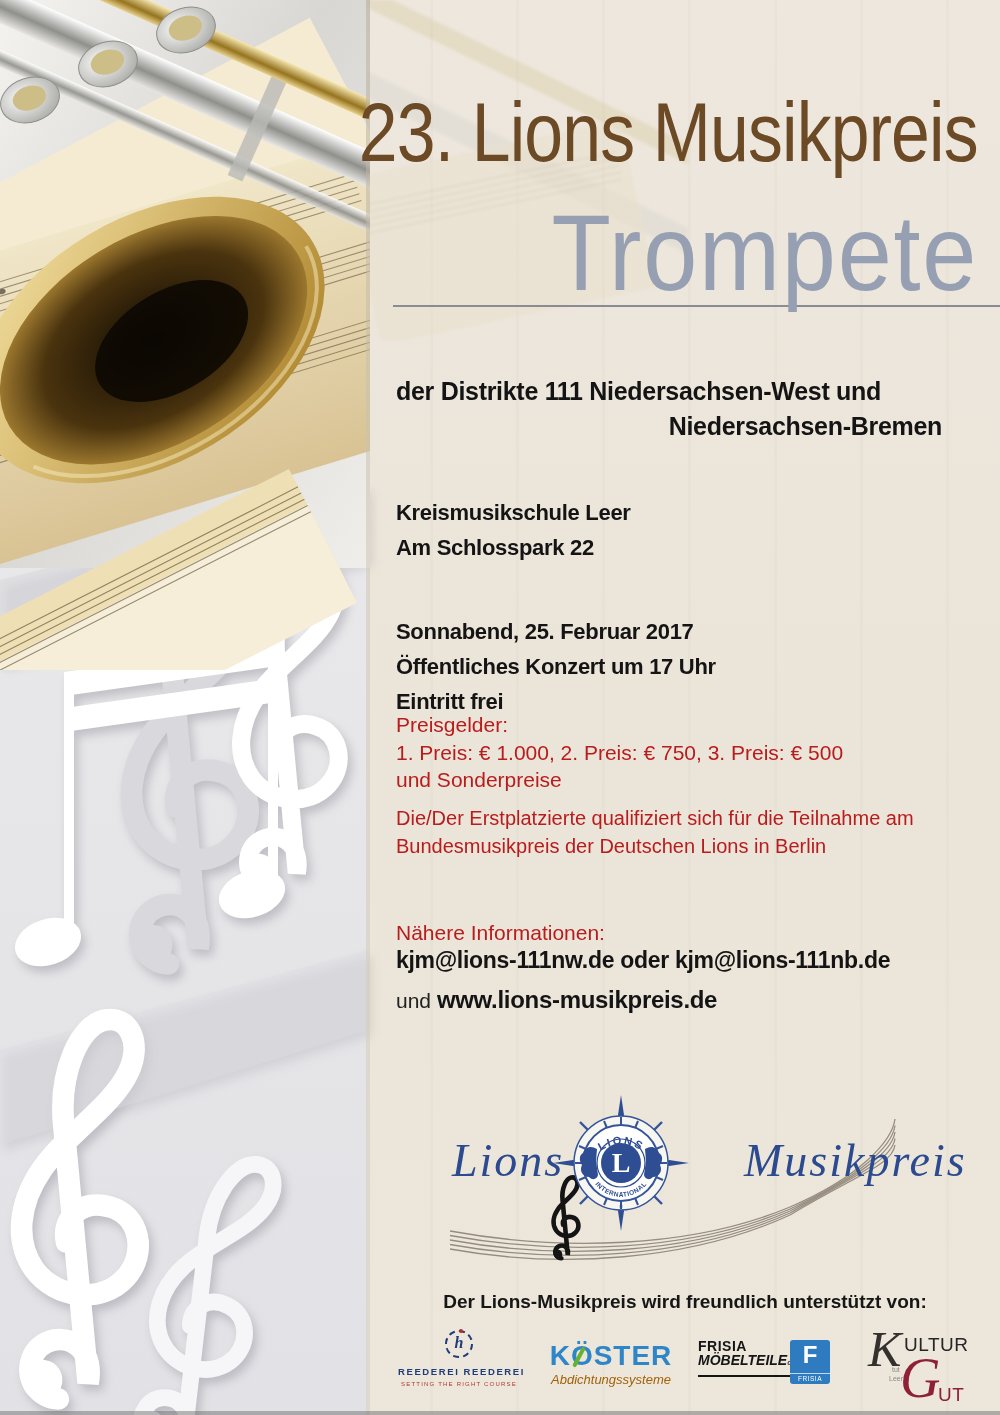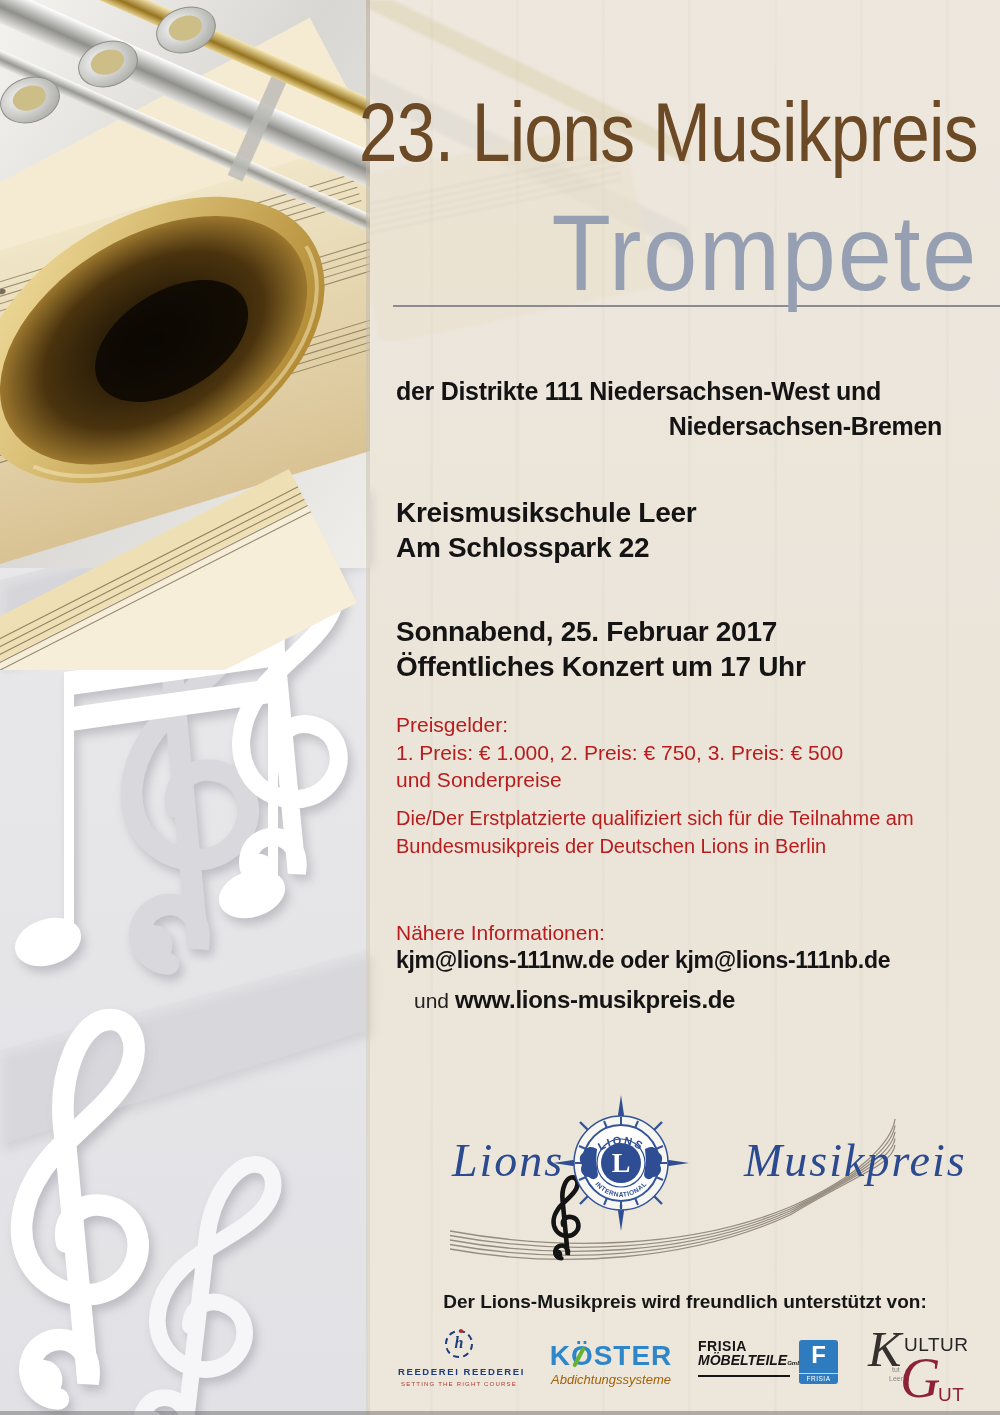--- a/index.html
+++ b/index.html
@@ -20,28 +20,28 @@
   .content{position:absolute;left:392px;right:22px;top:0;height:100%;}
   .abs{position:absolute;}
   .title{top:84px;right:0;font-size:84px;font-weight:400;color:#6d4a26;letter-spacing:-1px;
          transform:scaleX(.83);transform-origin:100% 50%;white-space:nowrap;}
   .trompete{top:190px;right:0;font-size:108px;font-weight:400;color:#96a0b2;letter-spacing:2px;
          transform:scaleX(.9);transform-origin:100% 50%;white-space:nowrap;}
   .rule{position:absolute;left:393px;right:0;top:305px;height:2px;background:#8b8b94;}
   .district{top:374px;left:4px;right:36px;font-weight:bold;font-size:25px;line-height:35px;
          letter-spacing:-.3px;color:#141414;}
   .district .l2{text-align:right;}
-  .block-bold{left:4px;right:0;font-weight:bold;font-size:28px;line-height:35px;color:#141414;
+  .block-bold{left:4px;right:0;font-weight:bold;font-size:22px;line-height:35px;color:#141414;
          letter-spacing:-.3px;}
   .venue{top:495px;} .event{top:614px;}
   .block-reg{left:4px;right:0;font-size:21px;line-height:27.5px;color:#b91c1c;}
   .prizes{top:711px;} .qual{top:805px;font-size:20px;}
   .info-h{top:919px;} 
   .emails{top:947px;left:4px;right:0;font-weight:bold;font-size:23px;color:#141414;letter-spacing:-.3px;}
-  .webline{top:986px;left:4px;right:0;font-size:21px;color:#222;margin-left:18px;}
+  .webline{top:986px;left:4px;right:0;font-size:21px;color:#222;}
   .webline .site{font-weight:bold;font-size:24px;color:#141414;letter-spacing:-.3px;}
   .supporters{top:1291px;left:0;right:0;text-align:center;font-weight:bold;font-size:19px;color:#161616;}
   .serifword{position:absolute;font-family:"Liberation Serif",serif;font-style:italic;
          font-size:46px;color:#2b4a8f;letter-spacing:2px;}
   .lions-word{left:452px;top:1134px;}
   .musik-word{left:744px;top:1134px;}
   .emblem{position:absolute;left:546px;top:1088px;}
   .swoosh{position:absolute;left:430px;top:1085px;}
   .logo-clef{position:absolute;left:534px;top:1170px;}
   .sponsor{position:absolute;text-align:center;}
@@ -51,21 +51,21 @@
   .h-circle .mono{position:absolute;left:0;right:0;top:2px;font-family:"Liberation Serif",serif;
          font-style:italic;font-weight:bold;font-size:16px;}
   .h-tick{position:absolute;left:12px;top:-3px;width:4px;height:4px;background:#b03030;border-radius:2px;}
   .h-name{margin-top:8px;font-size:9.5px;font-weight:bold;letter-spacing:1.6px;white-space:nowrap;}
   .h-tag{margin-top:4px;font-size:6px;letter-spacing:1.2px;color:#b23a2e;white-space:nowrap;}
   .koester{left:545px;top:1340px;width:132px;}
   .k-name{position:relative;display:inline-block;font-size:28px;font-weight:bold;color:#2e86c8;letter-spacing:1px;}
   .k-slash{position:absolute;left:27px;top:6px;width:3.5px;height:22px;background:#67b22e;
          transform:rotate(28deg);border-radius:2px;}
   .k-tag{font-size:13px;font-style:italic;color:#a16207;margin-top:0;}
-  .frisia{left:698px;top:1340px;width:140px;display:flex;gap:9px;align-items:flex-start;text-align:left;}
+  .frisia{left:698px;top:1340px;width:140px;display:flex;align-items:flex-start;text-align:left;}
   .f-text{width:92px;border-bottom:2.5px solid #151515;padding-bottom:5px;color:#151515;}
   .f-l1{font-size:14px;font-weight:bold;letter-spacing:.5px;line-height:13px;}
   .f-l2{font-size:14px;font-weight:bold;font-style:italic;line-height:14px;white-space:nowrap;}
   .f-gmbh{font-size:6px;font-weight:bold;}
   .f-badge{width:40px;height:44px;background:#2e7bbf;border-radius:3px;position:relative;}
   .f-badge .fb-f{position:absolute;left:0;right:0;top:1px;text-align:center;color:#fff;
          font-size:24px;font-weight:bold;font-family:"Liberation Sans",sans-serif;}
   .f-badge .fb-label{position:absolute;left:0;right:0;bottom:2px;text-align:center;color:#fff;font-size:6.5px;
          letter-spacing:.5px;border-top:1px solid rgba(255,255,255,.7);padding-top:1px;}
   .kultur{left:862px;top:1320px;width:132px;height:92px;}
@@ -232,20 +232,21 @@
     </div>
 
     <div class="abs block-bold venue">
       <div>Kreismusikschule Leer</div>
       <div>Am Schlosspark 22</div>
     </div>
 
     <div class="abs block-bold event">
       <div>Sonnabend, 25. Februar 2017</div>
       <div>Öffentliches Konzert um 17 Uhr</div>
+      <div>Eintritt frei</div>
     </div>
 
     <div class="abs block-reg prizes">
       <div>Preisgelder:</div>
       <div>1. Preis: € 1.000, 2. Preis: € 750, 3. Preis: € 500</div>
       <div>und Sonderpreise</div>
     </div>
 
     <div class="abs block-reg qual">
       <div>Die/Der Erstplatzierte qualifiziert sich für die Teilnahme am</div>

